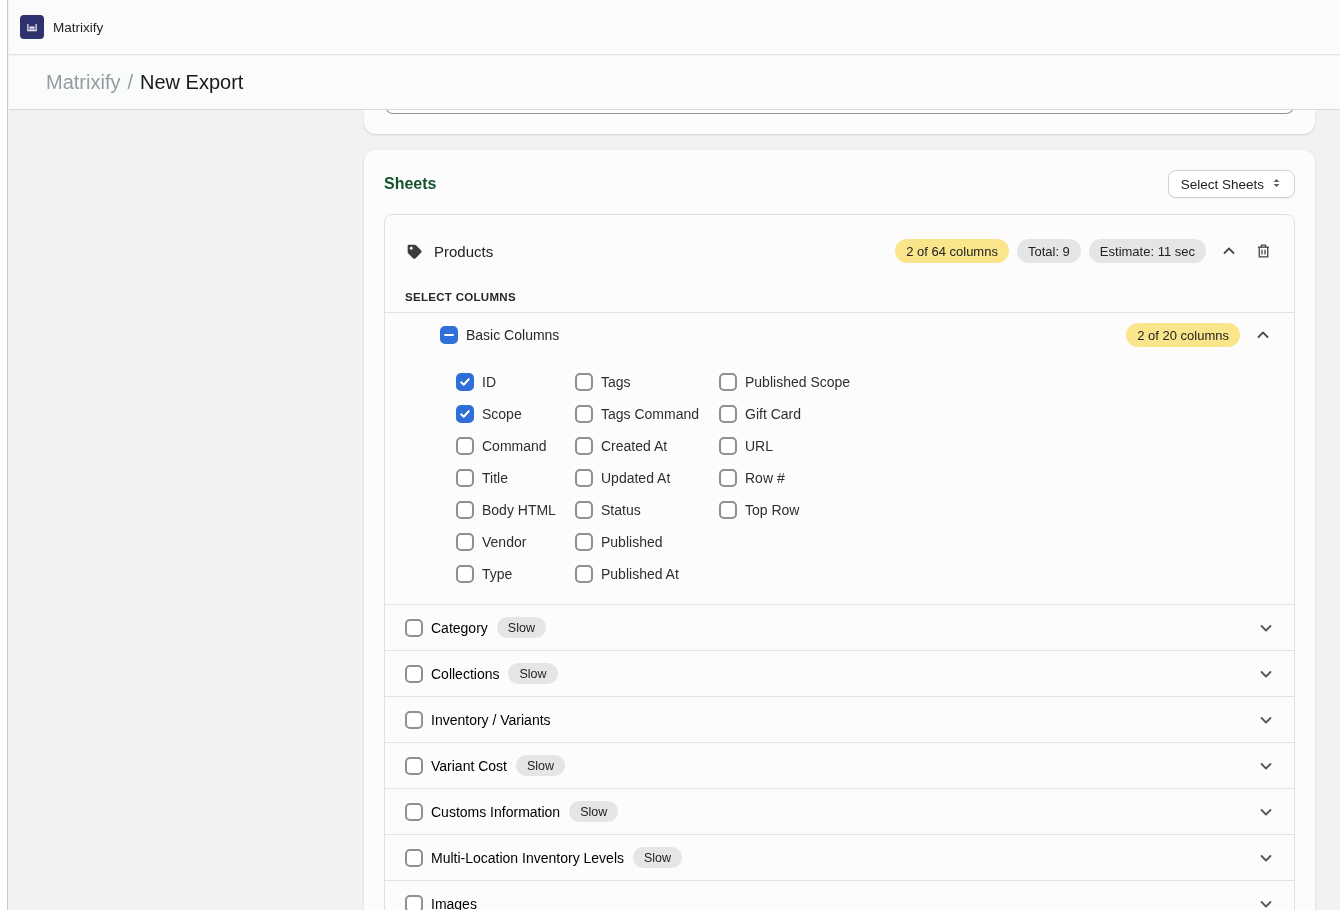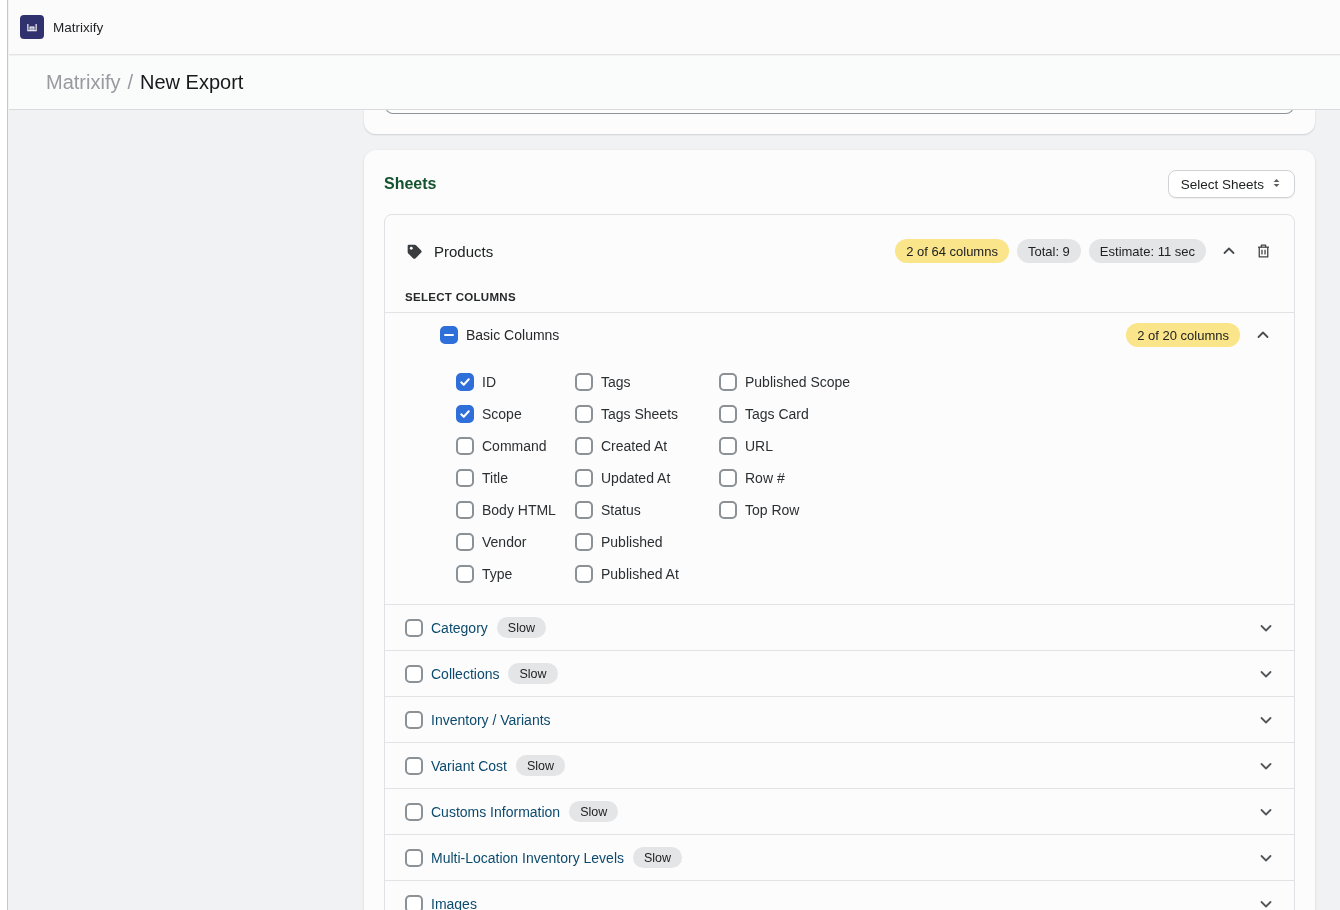--- a/index.html
+++ b/index.html
@@ -77,21 +77,21 @@
   
   .grid { margin:18px 0 0 28px; display:grid; grid-auto-flow:column;
     grid-template-rows:repeat(7, 32px); grid-template-columns:119px 144px 1fr; }
   .cb-item { display:flex; align-items:center; gap:8px; cursor:pointer;padding-left:23px; }
   .cb-label { font-size:14px; color:#2c2f32; white-space:nowrap; }
 
   
   .groups { margin-top:14px; }
   .group-row { display:flex; align-items:center; height:46px;
     border-top:1px solid #e1e3e5; margin:0 -20px; padding:0 20px; cursor:pointer; }
-  .group-label { margin-left:8px; font-size:14px; color:#0c4a6e; white-space:nowrap; }
+  .group-label { margin-left:8px; font-size:14px; color:#000000; white-space:nowrap; }
   .group-row .badge { margin-left:9px; height:21px; font-size:12.5px; }
   .g-spacer { flex:1; }
 </style>
 </head>
 <body>
 
 <div class="left-strip"></div>
 
 <header class="topbar">
   <span class="logo-box">
@@ -210,21 +210,21 @@
         <label class="cb-item">
           <span class="cb"></span>
           <span class="cb-label">Type</span>
         </label>
         <label class="cb-item">
           <span class="cb"></span>
           <span class="cb-label">Tags</span>
         </label>
         <label class="cb-item">
           <span class="cb"></span>
-          <span class="cb-label">Tags Sheets</span>
+          <span class="cb-label">Tags Command</span>
         </label>
         <label class="cb-item">
           <span class="cb"></span>
           <span class="cb-label">Created At</span>
         </label>
         <label class="cb-item">
           <span class="cb"></span>
           <span class="cb-label">Updated At</span>
         </label>
         <label class="cb-item">
@@ -238,21 +238,21 @@
         <label class="cb-item">
           <span class="cb"></span>
           <span class="cb-label">Published At</span>
         </label>
         <label class="cb-item">
           <span class="cb"></span>
           <span class="cb-label">Published Scope</span>
         </label>
         <label class="cb-item">
           <span class="cb"></span>
-          <span class="cb-label">Tags Card</span>
+          <span class="cb-label">Gift Card</span>
         </label>
         <label class="cb-item">
           <span class="cb"></span>
           <span class="cb-label">URL</span>
         </label>
         <label class="cb-item">
           <span class="cb"></span>
           <span class="cb-label">Row #</span>
         </label>
         <label class="cb-item">

